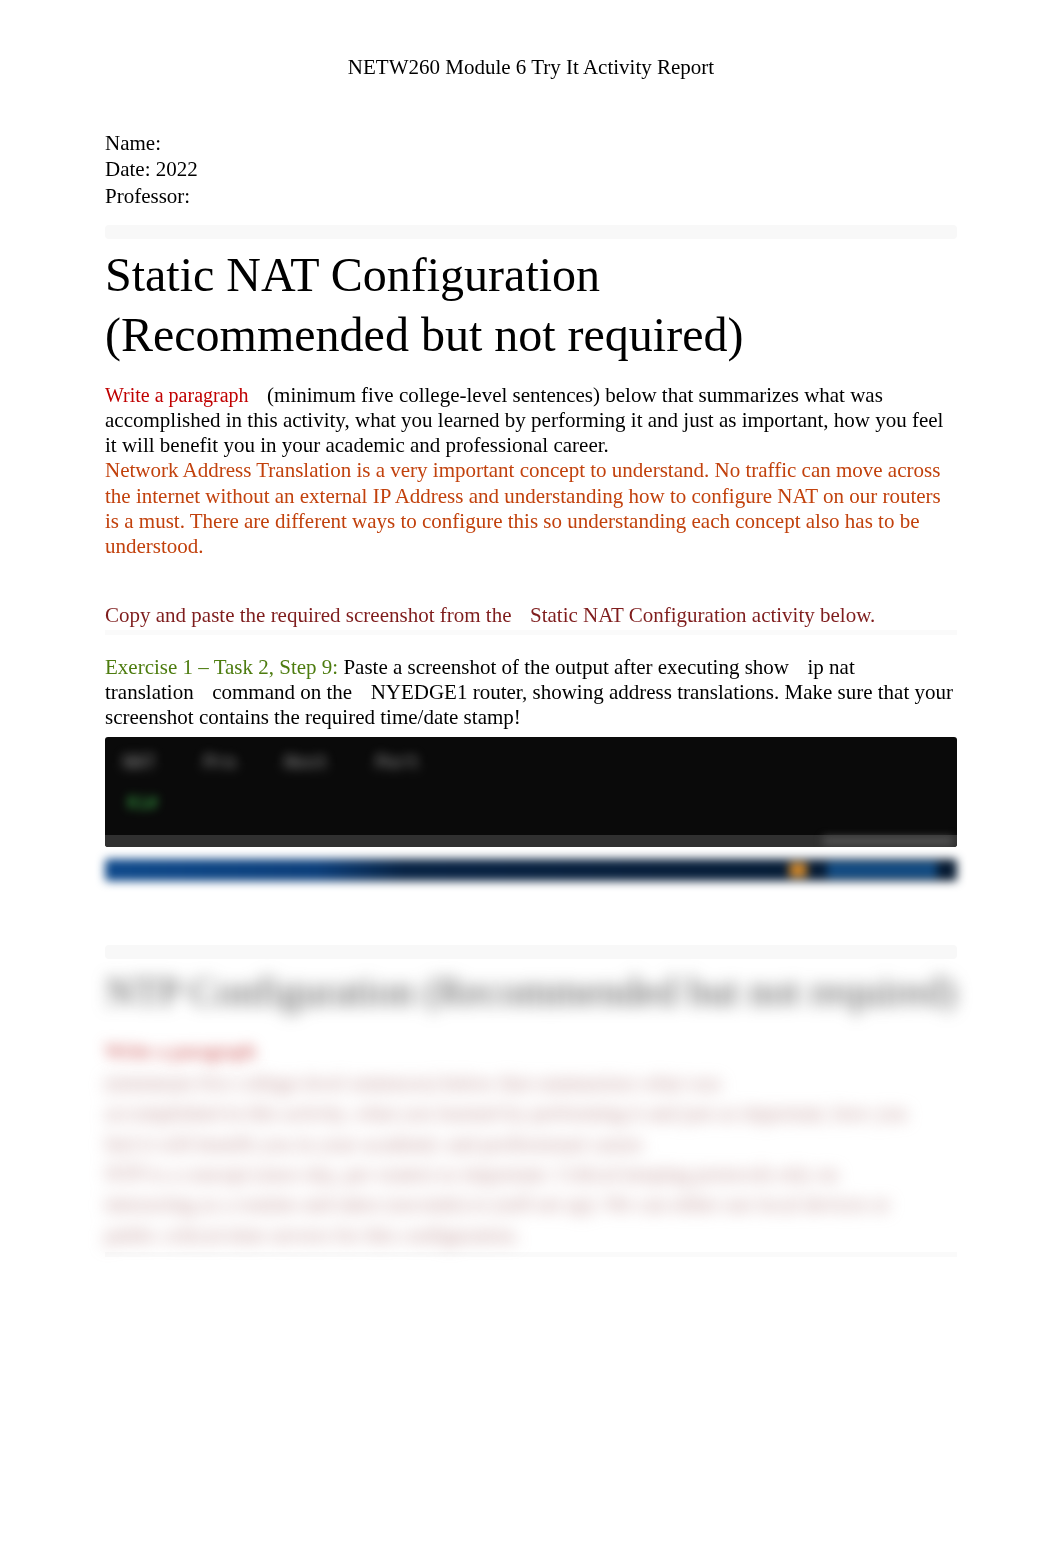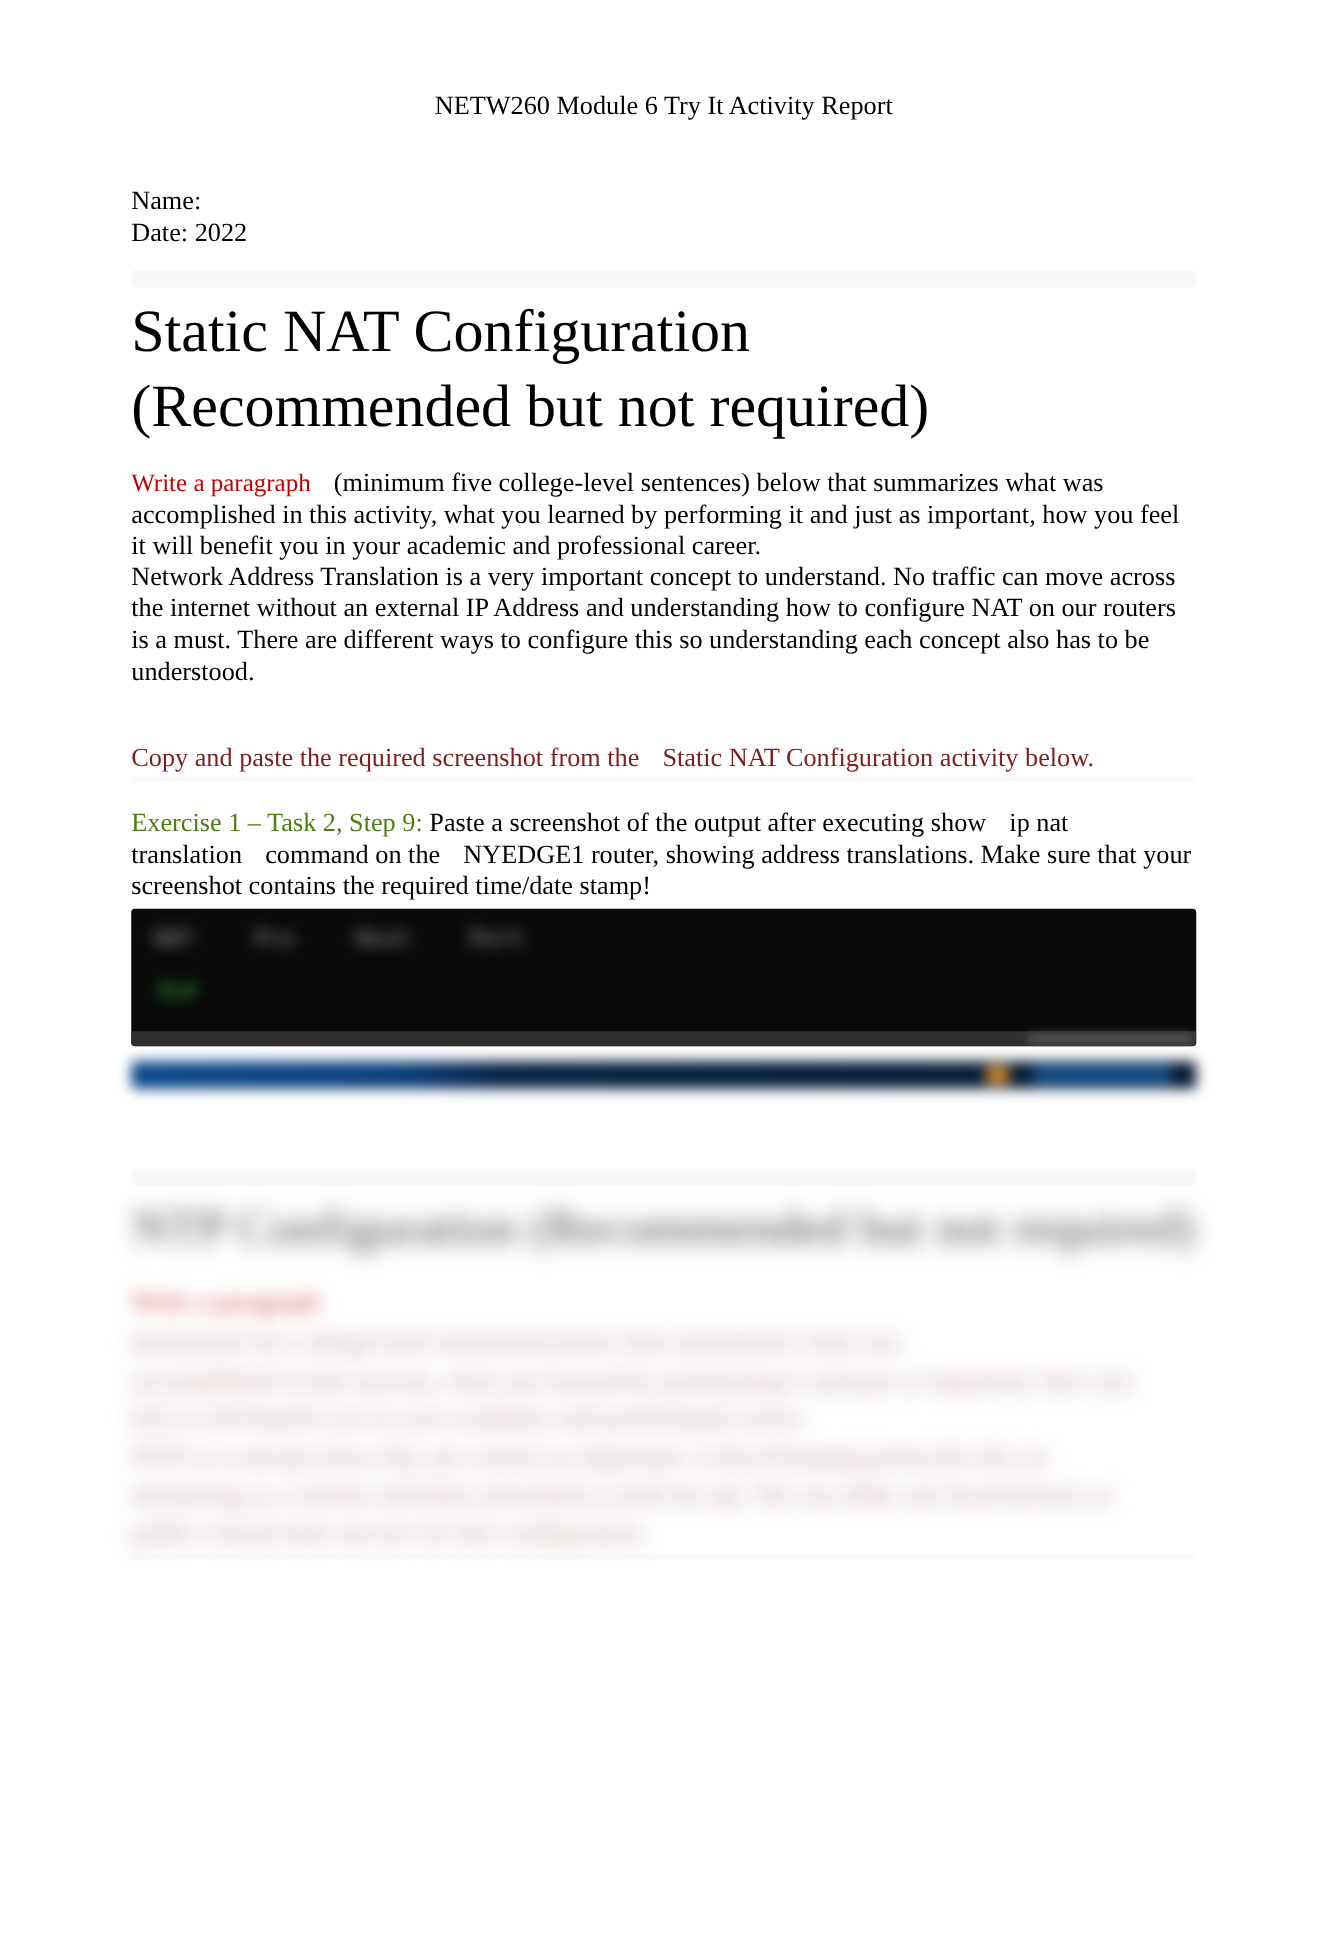--- a/index.html
+++ b/index.html
@@ -8,21 +8,21 @@
       box-sizing: border-box;
     }
     body {
       background: #ffffff;
       font-family: "Times New Roman", Times, serif;
       width: 1062px;
       height: 1556px;
       position: relative;
     }
     .page {
-      padding: 72px 105px 40px 105px;
+      padding: 55px 105px 40px 105px;
     }
     .doc-header {
       text-align: center;
       font-size: 21px;
       margin-bottom: 50px;
       color: #000;
     }
     .info-block {
       font-size: 21px;
       line-height: 1.25;
@@ -52,21 +52,21 @@
     .paragraph-section {
       font-size: 21px;
       line-height: 1.2;
       margin-top: 14px;
       color: #000;
     }
     .paragraph-body {
       font-size: 21px;
       line-height: 1.2;
       margin-top: 0px;
-      color: #000000;
+      color: #c2410c;
     }
     .copy-paste-line {
       font-size: 21px;
       margin-top: 44px;
       color: #7f1d1d;
     }
     .exercise-block {
       font-size: 21px;
       line-height: 1.2;
       margin-top: 20px;
@@ -195,20 +195,21 @@
 
 <div class="page">
 
   <div class="doc-header">
     <span>NETW260 Module 6 Try It Activity Report</span>
   </div>
 
   <div class="info-block">
     <div>Name:</div>
     <div>Date: 2022</div>
+    <div>Professor:</div>
   </div>
 
   <div class="section-divider-light"></div>
 
   <div class="section-title">
     <span>Static NAT Configuration</span>
     <span class="line2">(Recommended but not required)</span>
   </div>
 
   <div class="paragraph-section">

